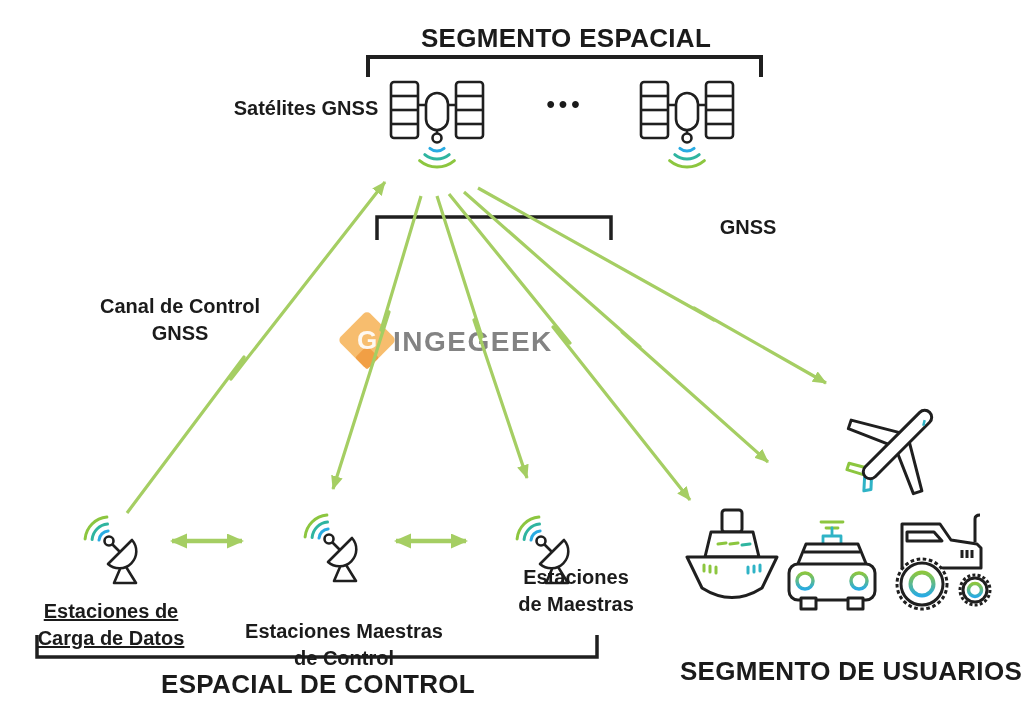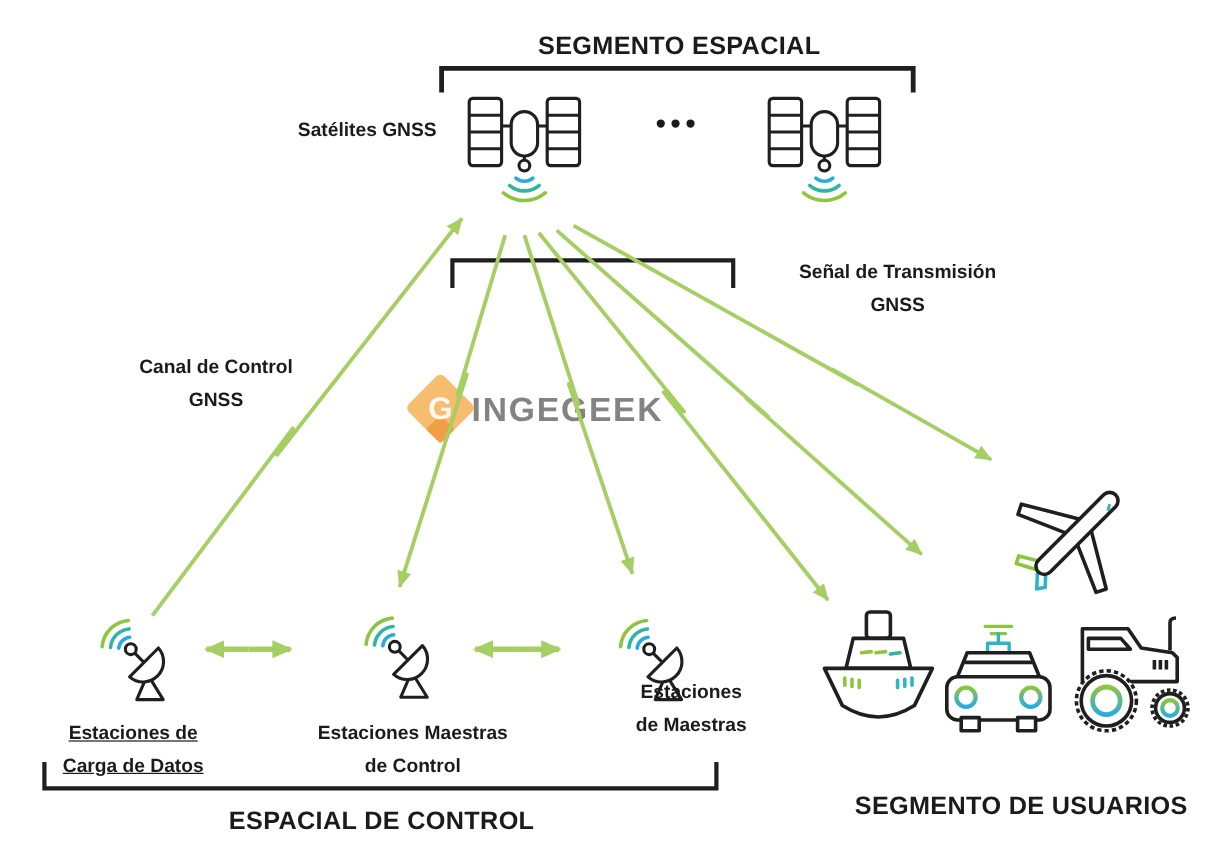--- a/index.html
+++ b/index.html
@@ -5,22 +5,22 @@
   html,body{margin:0;padding:0;background:#fff;}
   .stage{
     position:relative;width:1024px;height:718px;background:#ffffff;
     overflow:hidden;font-family:"Liberation Sans",sans-serif;color:#1b1b1b;
   }
   .layer{position:absolute;left:0;top:0;width:1024px;height:718px;}
   .lbl{
     position:absolute;transform:translateX(-50%);text-align:center;
     font-weight:700;color:#1b1b1b;white-space:nowrap;line-height:27px;
   }
-  .t20{font-size:16px;}
-  .t21{font-size:21px;letter-spacing:.3px;}
+  .t20{font-size:20px;}
+  .t21{font-size:26px;letter-spacing:.3px;}
   .dots{font-size:24px;letter-spacing:4px;font-weight:700;line-height:24px;}
 </style>
 </head>
 <body>
 
 <div class="stage">
 
   <svg class="layer" viewBox="0 0 1024 718">
     <defs>
       <marker id="ah" markerUnits="userSpaceOnUse" markerWidth="15" markerHeight="13" refX="13" refY="6" orient="auto">
@@ -154,35 +154,34 @@
     </g>
   </svg>
 
   <div class="lbl t21" style="left:566px;top:25px;">SEGMENTO ESPACIAL</div>
 
   <div class="lbl t20" style="left:306px;top:95px;">Satélites GNSS</div>
 
   <div class="lbl dots" style="left:565px;top:92px;">•••</div>
 
   <div class="lbl t20" style="left:748px;top:214px;">
-    <div>Señal de Transmisión</div>
     <div>GNSS</div>
   </div>
 
   <div class="lbl t20" style="left:180px;top:293px;text-align:center;">
     <div>Canal de Control</div>
     <div>GNSS</div>
   </div>
 
   <div class="lbl t20" style="left:111px;top:598px;text-decoration:underline;">
     <div>Estaciones de</div>
     <div>Carga de Datos</div>
   </div>
 
-  <div class="lbl t20" style="left:344px;top:598px;">
+  <div class="lbl t20" style="left:344px;top:618px;">
     <div>Estaciones Maestras</div>
     <div>de Control</div>
   </div>
 
   <div class="lbl t20" style="left:576px;top:564px;">
     <div>Estaciones</div>
     <div>de Maestras</div>
   </div>
 
   <div class="lbl t21" style="left:318px;top:671px;">ESPACIAL DE CONTROL</div>

